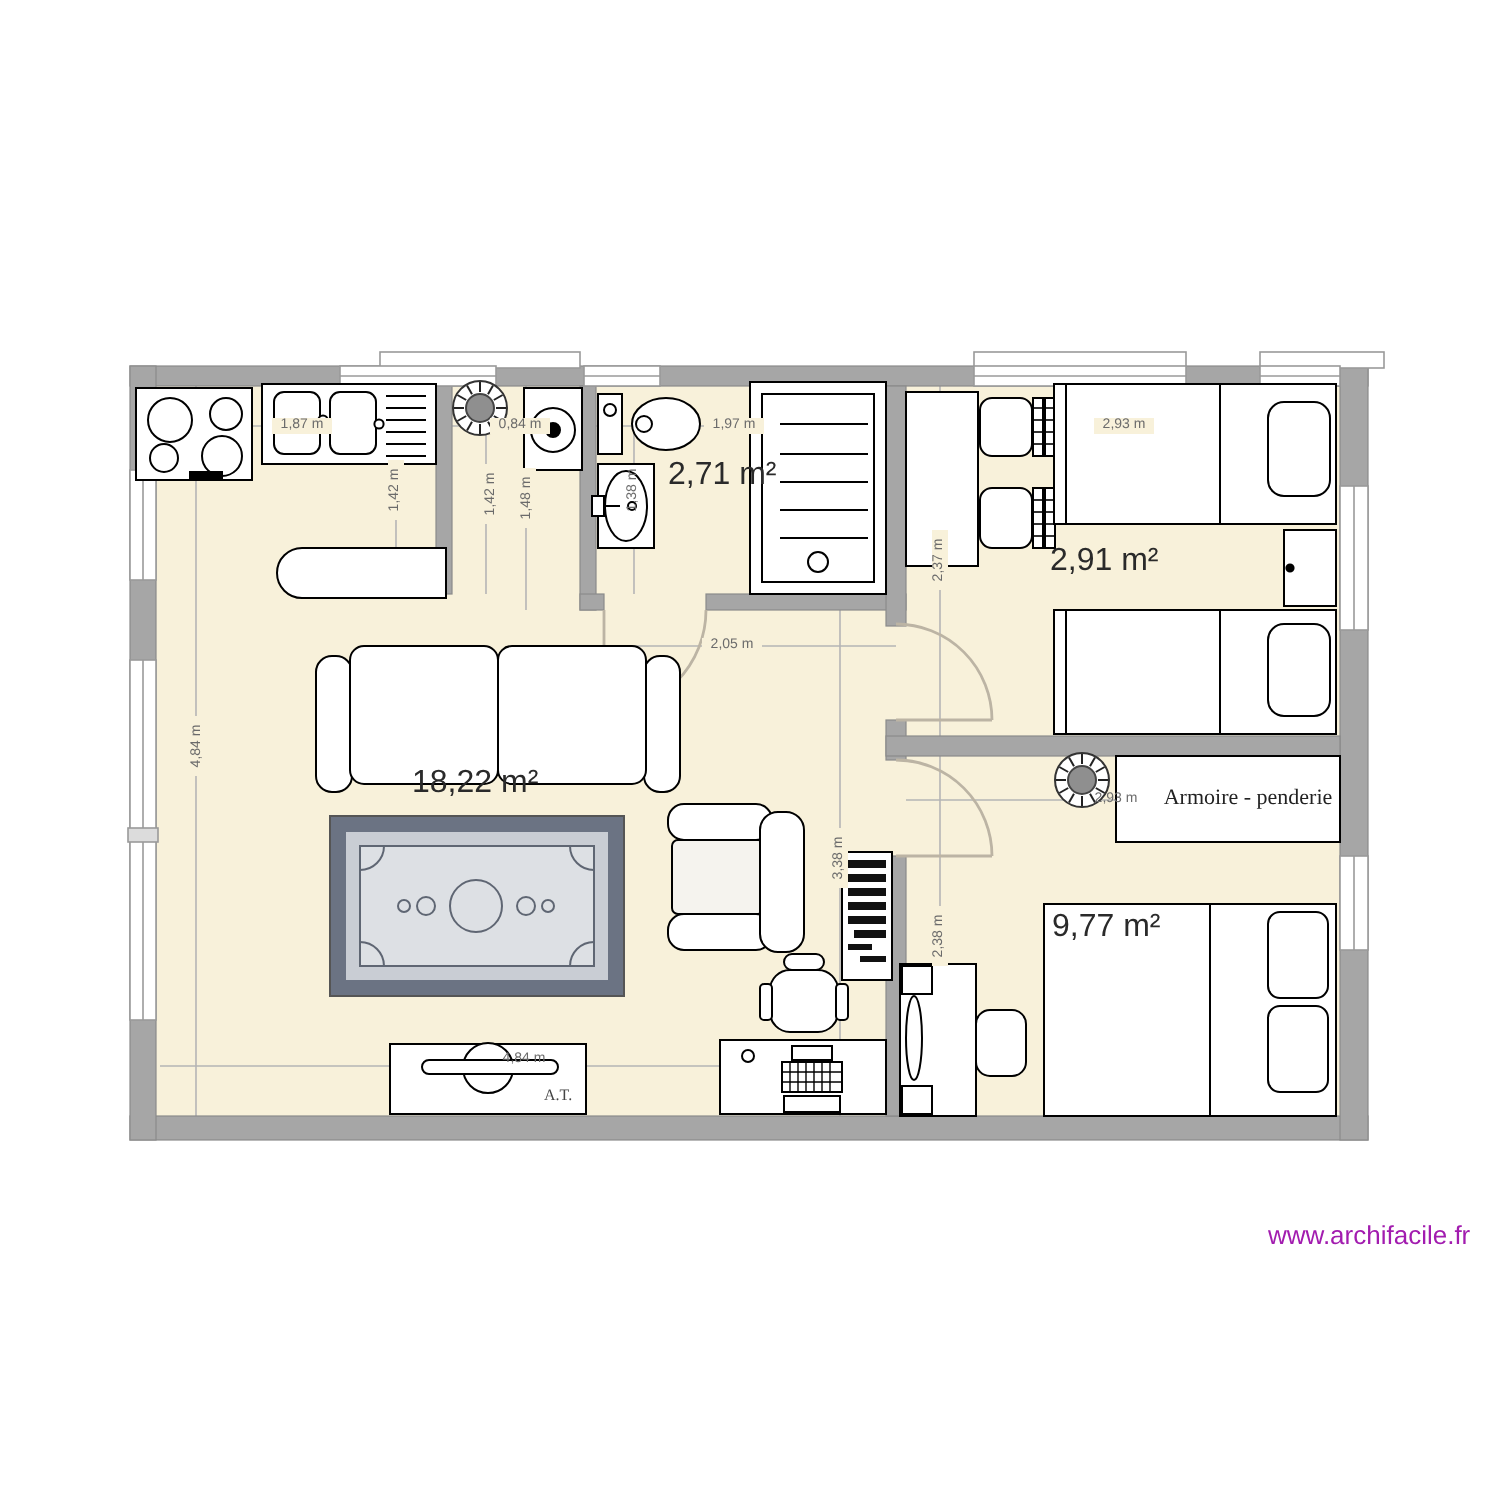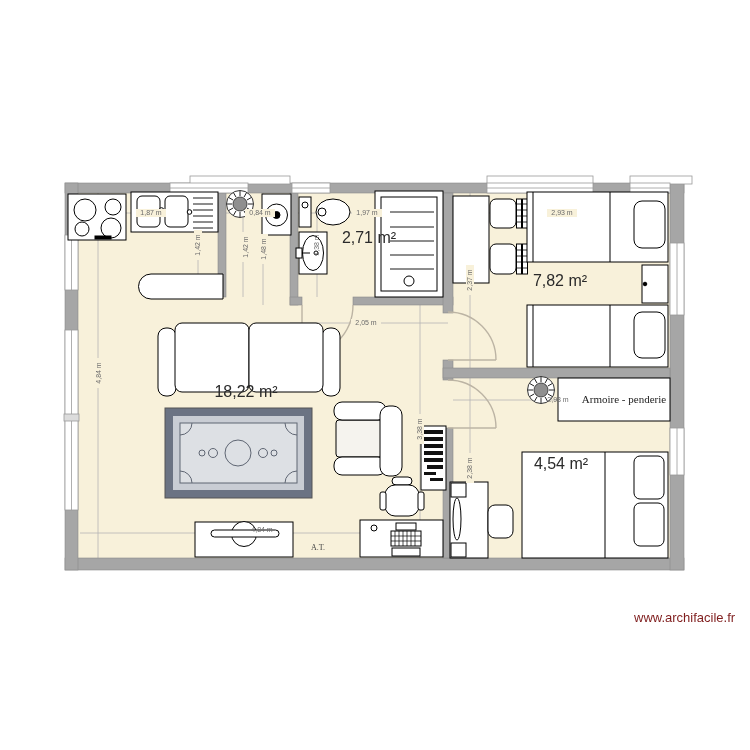--- a/index.html
+++ b/index.html
@@ -3,27 +3,27 @@
 <meta charset="utf-8">
 <style>
   html,body{margin:0;padding:0;background:#fff;}
   #stage{position:relative;width:750px;height:750px;background:#fff;overflow:hidden;
          font-family:"Liberation Sans",sans-serif;}
   #plan-svg{position:absolute;left:0;top:0;}
   .dim{position:absolute;font-size:7px;line-height:8px;color:#6b6b6b;
        background:#f8f1da;text-align:center;white-space:nowrap;z-index:5;}
   .dim.v{transform:rotate(-90deg);transform-origin:center center;}
   .dim.nobg{background:transparent;}
-  .room-label{position:absolute;font-size:16px;color:#2a2a2a;text-align:center;
+  .room-label{position:absolute;font-size:16px;color:#2a2a2a;
               white-space:nowrap;z-index:6;}
   .wardrobe-label{position:absolute;font-family:"Liberation Serif",serif;font-size:11px;
                   color:#222;text-align:center;white-space:nowrap;z-index:6;}
   .tv-label{position:absolute;font-family:Liberation Serif, serif;font-size:8px;
-            color:#444;z-index:6;margin-left:39px;}
-  .watermark{position:absolute;font-size:13px;color:#7f1d1d;z-index:6;}
+            color:#444;z-index:6;}
+  .watermark{position:absolute;font-size:13px;color:#a21caf;z-index:6;}
 </style>
 </head>
 <body>
 
 <div id="stage">
 
 <svg id="plan-svg" width="750" height="750" viewBox="0 0 750 750" xmlns="http://www.w3.org/2000/svg">
   <defs>
     <g id="fan">
       <circle r="13.5" fill="#fff" stroke="#333" stroke-width="1"></circle>
@@ -333,21 +333,21 @@
 <div class="dim" style="left:351px;top:319px;width:30px">2,05 m</div>
 <div class="dim v" style="left:455px;top:276px;width:30px">2,37 m</div>
 <div class="dim v" style="left:84px;top:369px;width:30px">4,84 m</div>
 <div class="dim v" style="left:405px;top:425px;width:30px">3,38 m</div>
 <div class="dim v" style="left:455px;top:464px;width:30px">2,38 m</div>
 <div class="dim nobg" style="left:543px;top:396px;width:30px">2,93 m</div>
 <div class="dim nobg" style="left:247px;top:526px;width:30px">4,84 m</div>
 
 <div class="room-label" style="left:206px;top:383px;width:80px">18,22 m²</div>
 <div class="room-label" style="left:334px;top:229px;width:70px">2,71 m²</div>
-<div class="room-label" style="left:525px;top:272px;width:70px">7,82 m²</div>
-<div class="room-label" style="left:526px;top:455px;width:70px">4,54 m²</div>
+<div class="room-label" style="left:525px;top:272px;width:70px">2,91 m²</div>
+<div class="room-label" style="left:526px;top:455px;width:70px">9,77 m²</div>
 
 <div class="wardrobe-label" style="left:560px;top:393px;width:128px">Armoire - penderie</div>
 <div class="tv-label" style="left:272px;top:543px">A.T.</div>
 
 <div class="watermark" style="left:634px;top:610px">www.archifacile.fr</div>
 
 </div>
 
 </body></html>

